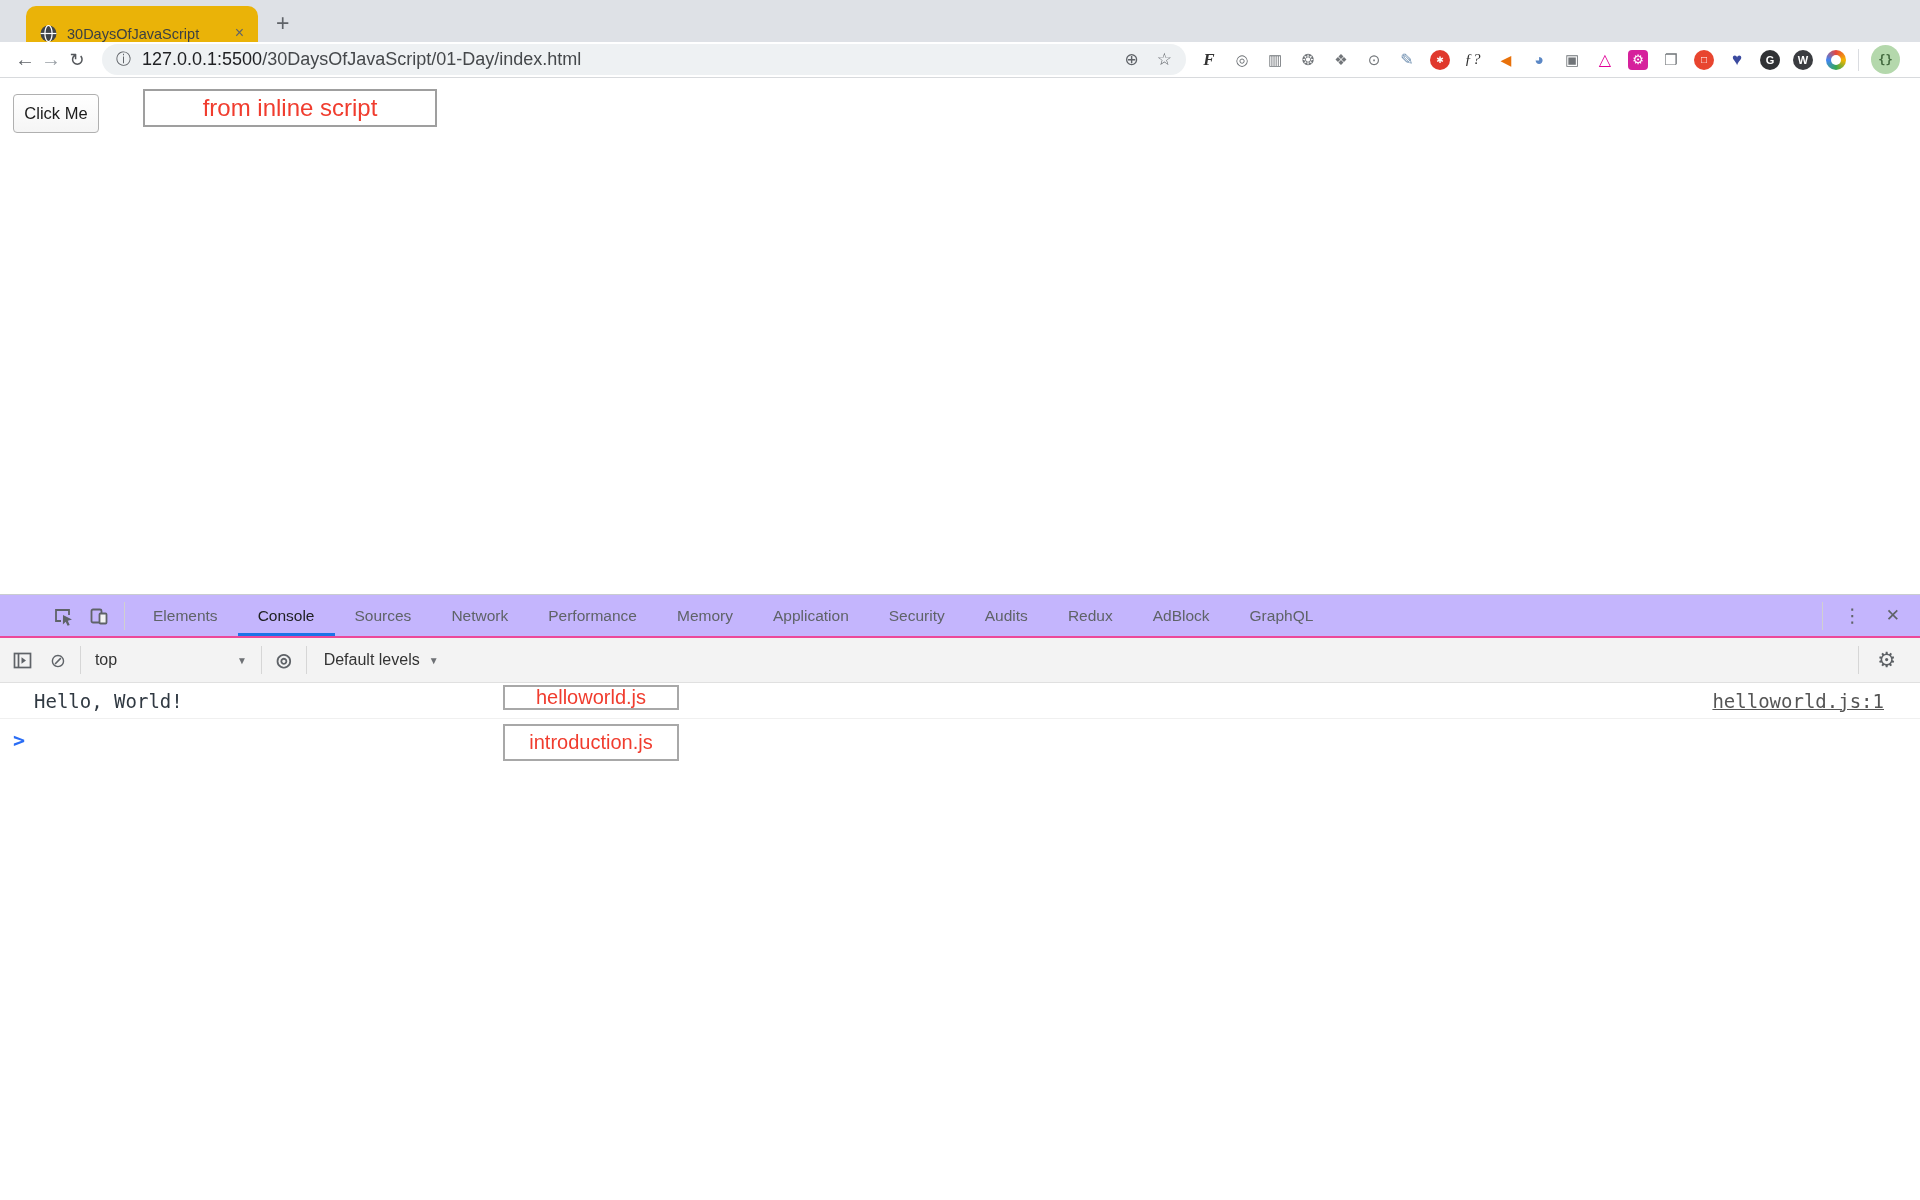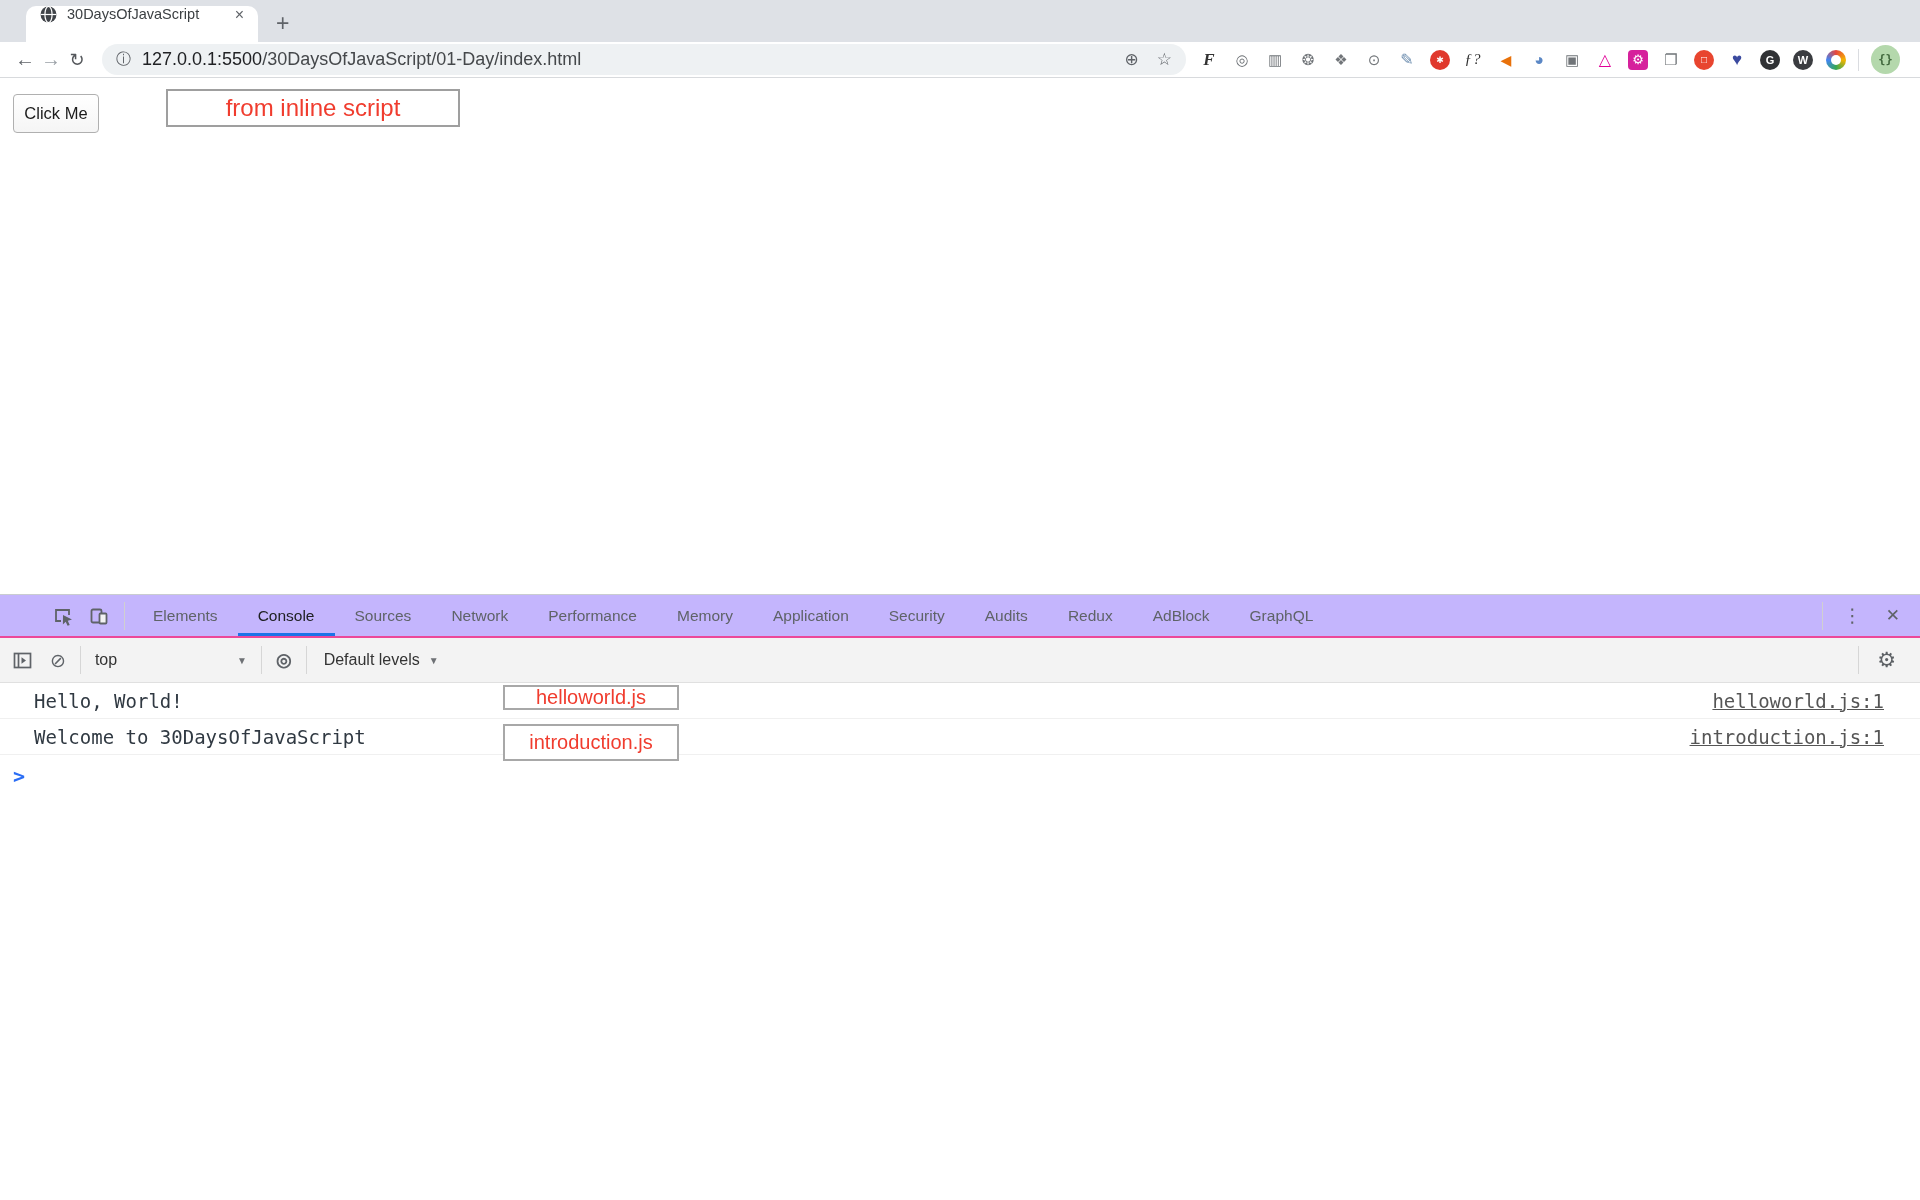--- a/index.html
+++ b/index.html
@@ -2,22 +2,22 @@
 <html><head>
 <meta charset="utf-8">
 <style>
   * { margin:0; padding:0; box-sizing:border-box; }
   html,body { background:#fff; }
   .screen { position:relative; width:1920px; height:1200px; overflow:hidden;
             font-family:"Liberation Sans", sans-serif; background:#fff; }
 
   
   .tabstrip { position:absolute; top:0; left:0; right:0; height:42px; background:#dee1e6; }
-  .tab { position:absolute; left:26px; bottom:0; width:232px; height:36px; background:#ffffff;
-         border-radius:10px 10px 0 0; display:flex; align-items:flex-start; padding:0 12px 0 14px; }
+  .tab { position:absolute; left:26px; bottom:0; width:232px; height:36px; background:#eab308;
+         border-radius:10px 10px 0 0; display:flex; align-items:flex-end; padding:0 12px 0 14px; }
   .favicon { width:17px; height:17px; flex:none; margin-right:10px; }
   .tab-title { flex:1; font-size:14.5px; color:#3c4043; white-space:nowrap; overflow:hidden; }
   .tab-close { font-size:16px; color:#5f6368; padding:0 2px; }
   .newtab { position:absolute; left:276px; bottom:7px; font-size:23px; font-weight:300; color:#5f6368; line-height:1; }
 
   
   .toolbar { position:absolute; top:42px; left:0; right:0; height:36px; background:#fff;
              border-bottom:1px solid #d8dadd; display:flex; align-items:center; }
   .nav-icon { font-size:20px; color:#5f6368; width:26px; text-align:center; flex:none; }
   .nav-back { margin-left:12px; }
@@ -55,21 +55,21 @@
             display:flex; align-items:center; justify-content:center; margin-left:12px; flex:none;
             font-family:"DejaVu Sans Mono", monospace; font-size:12px; font-weight:bold; }
   .menu-dots { font-size:19px; color:#5f6368; margin:0 16px 0 13px; flex:none; }
 
   
   .click-btn { position:absolute; left:13px; top:94px; width:86px; height:39px;
                background:linear-gradient(#ffffff,#f5f5f5); border:1px solid #b0b0b0; border-radius:4px;
                font-family:"Liberation Sans", sans-serif; font-size:16.5px; color:#1a1a1a; }
   .inline-box { position:absolute; left:143px; top:89px; width:294px; height:38px;
                 border:2px solid #9f9f9f; background:#fff; display:flex; align-items:center;
-                justify-content:center; font-size:24px; color:#f03c2e;margin-left:23px; }
+                justify-content:center; font-size:24px; color:#f03c2e; }
 
   
   .devtools { position:absolute; top:594px; left:0; right:0; bottom:0; background:#fff;
               border-top:1px solid #c9ccd0; }
   .dt-tabbar { height:43px; background:#c4b5fd; border-bottom:2px solid #ec4899;
                display:flex; align-items:center;padding-left:40px; }
   .dt-icon-btn { flex:none; display:flex; align-items:center; justify-content:center; width:24px; height:24px; }
   .dt-insp { margin-left:11px; }
   .dt-dev { margin-left:12px; }
   .dt-sep { width:1px; height:28px; background:#d0d0d0; margin-left:13px; flex:none; }
@@ -238,25 +238,20 @@
       <span class="tb-sep"></span>
       <span class="tb-gear">⚙</span>
     </div>
 
     <div class="console">
       <div class="console-row">
         <span>Hello, World!</span>
         <span class="row-spacer"></span>
         <span class="src-link">helloworld.js:1</span>
       </div>
-      <div class="console-row">
-        <span>Welcome to 30DaysOfJavaScript</span>
-        <span class="row-spacer"></span>
-        <span class="src-link">introduction.js:1</span>
-      </div>
       <div class="annotation ann-1">helloworld.js</div>
       <div class="annotation ann-2">introduction.js</div>
       <div class="prompt-row">
         <span>&gt;</span>
       </div>
     </div>
 
   </div>
 </div>
 

